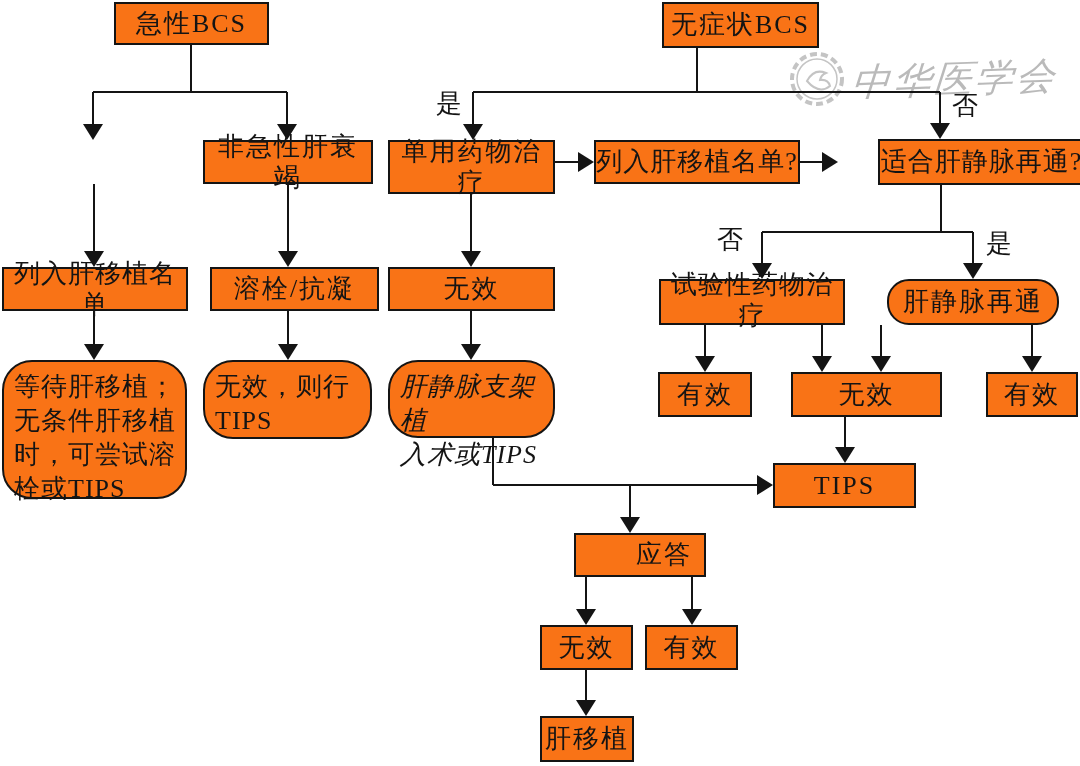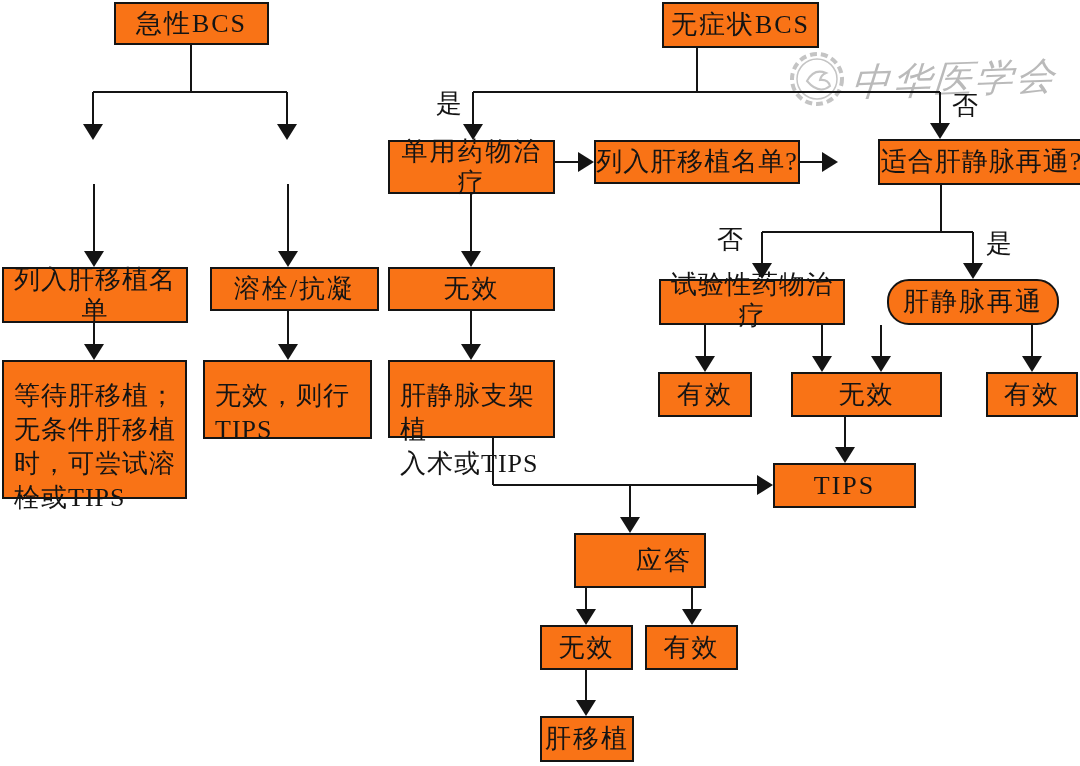--- a/index.html
+++ b/index.html
@@ -9,21 +9,21 @@
   }
   svg.connectors { position:absolute; left:0; top:0; z-index:2; }
   .node {
     position:absolute; z-index:3; box-sizing:border-box;
     border:2px solid #141414; background:#f97316; color:#141414;
     display:flex; align-items:center; justify-content:center;
     font-size:26px; letter-spacing:2px; line-height:1.2; text-align:center;
   }
   .node.ml {
     justify-content:flex-start; align-items:flex-start; text-align:left;
-    white-space:pre-line; padding:17px 4px 0 10px; line-height:34px; letter-spacing:1px;
+    white-space:pre-line; padding:8px 4px 0 10px; line-height:34px; letter-spacing:1px;border-radius:30px;
   }
   .edge-label {
     position:absolute; z-index:3; font-size:26px; color:#141414;
     transform:translate(-50%,-50%); letter-spacing:0;
   }
   .watermark { position:absolute; z-index:1; left:788px; top:50px; width:260px; height:64px; }
   .watermark .wm-text {
     position:absolute; left:64px; top:4px; font-size:38px; letter-spacing:3px;
     color:rgba(90,90,90,0.42); font-style:italic; transform:skewX(-6deg) rotate(-2deg);
     white-space:nowrap;
@@ -31,33 +31,33 @@
   .wm-emblem { position:absolute; left:0; top:0; }
 
   
   .n-acute_bcs{left:114px;top:2px;width:155px;height:43px;}
   .n-asymptomatic_bcs{left:618px;top:2px;width:157px;height:46px;margin-left:44px;}
   .n-acute_liver_failure{left:2px;top:140px;width:185px;height:44px;}
   .n-non_acute_liver_failure{left:203px;top:140px;width:170px;height:44px;}
   .n-drug_therapy_alone{left:388px;top:140px;width:167px;height:54px;}
   .n-liver_stiffness{left:594px;top:140px;width:206px;height:44px;letter-spacing:1px;}
   .n-recan_suitable{left:838px;top:139px;width:207px;height:46px;letter-spacing:1px;margin-left:40px;}
-  .n-transplant_list{left:2px;top:267px;width:186px;height:56px;letter-spacing:1px;}
+  .n-transplant_list{left:2px;top:267px;width:186px;height:44px;letter-spacing:1px;}
   .n-thrombolysis{left:203px;top:267px;width:169px;height:44px;margin-left:7px;}
   .n-ineffective_mid{left:388px;top:267px;width:167px;height:44px;}
   .n-wait_transplant{left:2px;top:360px;width:185px;height:139px;}
   .n-ineffective_then_tips{left:203px;top:360px;width:169px;height:79px;}
-  .n-stent_or_tips{left:388px;top:360px;width:167px;height:78px;}
+  .n-stent_or_tips{left:388px;top:360px;width:167px;height:78px;font-style:italic;}
   .n-trial_drug{left:659px;top:279px;width:186px;height:46px;letter-spacing:1px;font-family:Liberation Mono, monospace;}
   .n-hv_recan{left:887px;top:279px;width:172px;height:46px;border-radius:22px;}
   .n-effective_left{left:658px;top:372px;width:94px;height:45px;}
   .n-ineffective_right{left:791px;top:372px;width:151px;height:45px;}
   .n-effective_right{left:986px;top:372px;width:92px;height:45px;}
   .n-tips{left:773px;top:463px;width:143px;height:45px;}
-  .n-response{left:574px;top:533px;width:132px;height:55px;padding-left:48px;}
+  .n-response{left:574px;top:533px;width:132px;height:44px;padding-left:48px;}
   .n-ineffective_bottom{left:540px;top:625px;width:93px;height:45px;}
   .n-effective_bottom{left:645px;top:625px;width:93px;height:45px;}
   .n-liver_transplant{left:540px;top:716px;width:94px;height:46px;font-family:Liberation Serif, serif;}
 
   .el-yes_left{left:449px;top:103px;}
   .el-no_right{left:965px;top:105px;}
   .el-no_mid{left:730px;top:239px;}
   .el-yes_mid{left:999px;top:243px;}
 </style>
 </head>
@@ -126,20 +126,21 @@
       <polygon points="757,475 757,495 773,485"></polygon>
       <polygon points="620,517 640,517 630,533"></polygon>
       <polygon points="576,609 596,609 586,625"></polygon>
       <polygon points="682,609 702,609 692,625"></polygon>
       <polygon points="576,700 596,700 586,716"></polygon>
     </g>
   </svg>
 
   <div class="node n-acute_bcs">急性BCS</div>
   <div class="node n-asymptomatic_bcs">无症状BCS</div>
+  <div class="node n-non_acute_liver_failure">非急性肝衰竭</div>
   <div class="node n-drug_therapy_alone">单用药物治疗</div>
   <div class="node n-liver_stiffness">列入肝移植名单?</div>
   <div class="node n-recan_suitable">适合肝静脉再通?</div>
   <div class="node n-transplant_list">列入肝移植名单</div>
   <div class="node n-thrombolysis">溶栓/抗凝</div>
   <div class="node n-ineffective_mid">无效</div>
   <div class="node ml n-wait_transplant">等待肝移植；
 无条件肝移植
 时，可尝试溶
 栓或TIPS</div>

